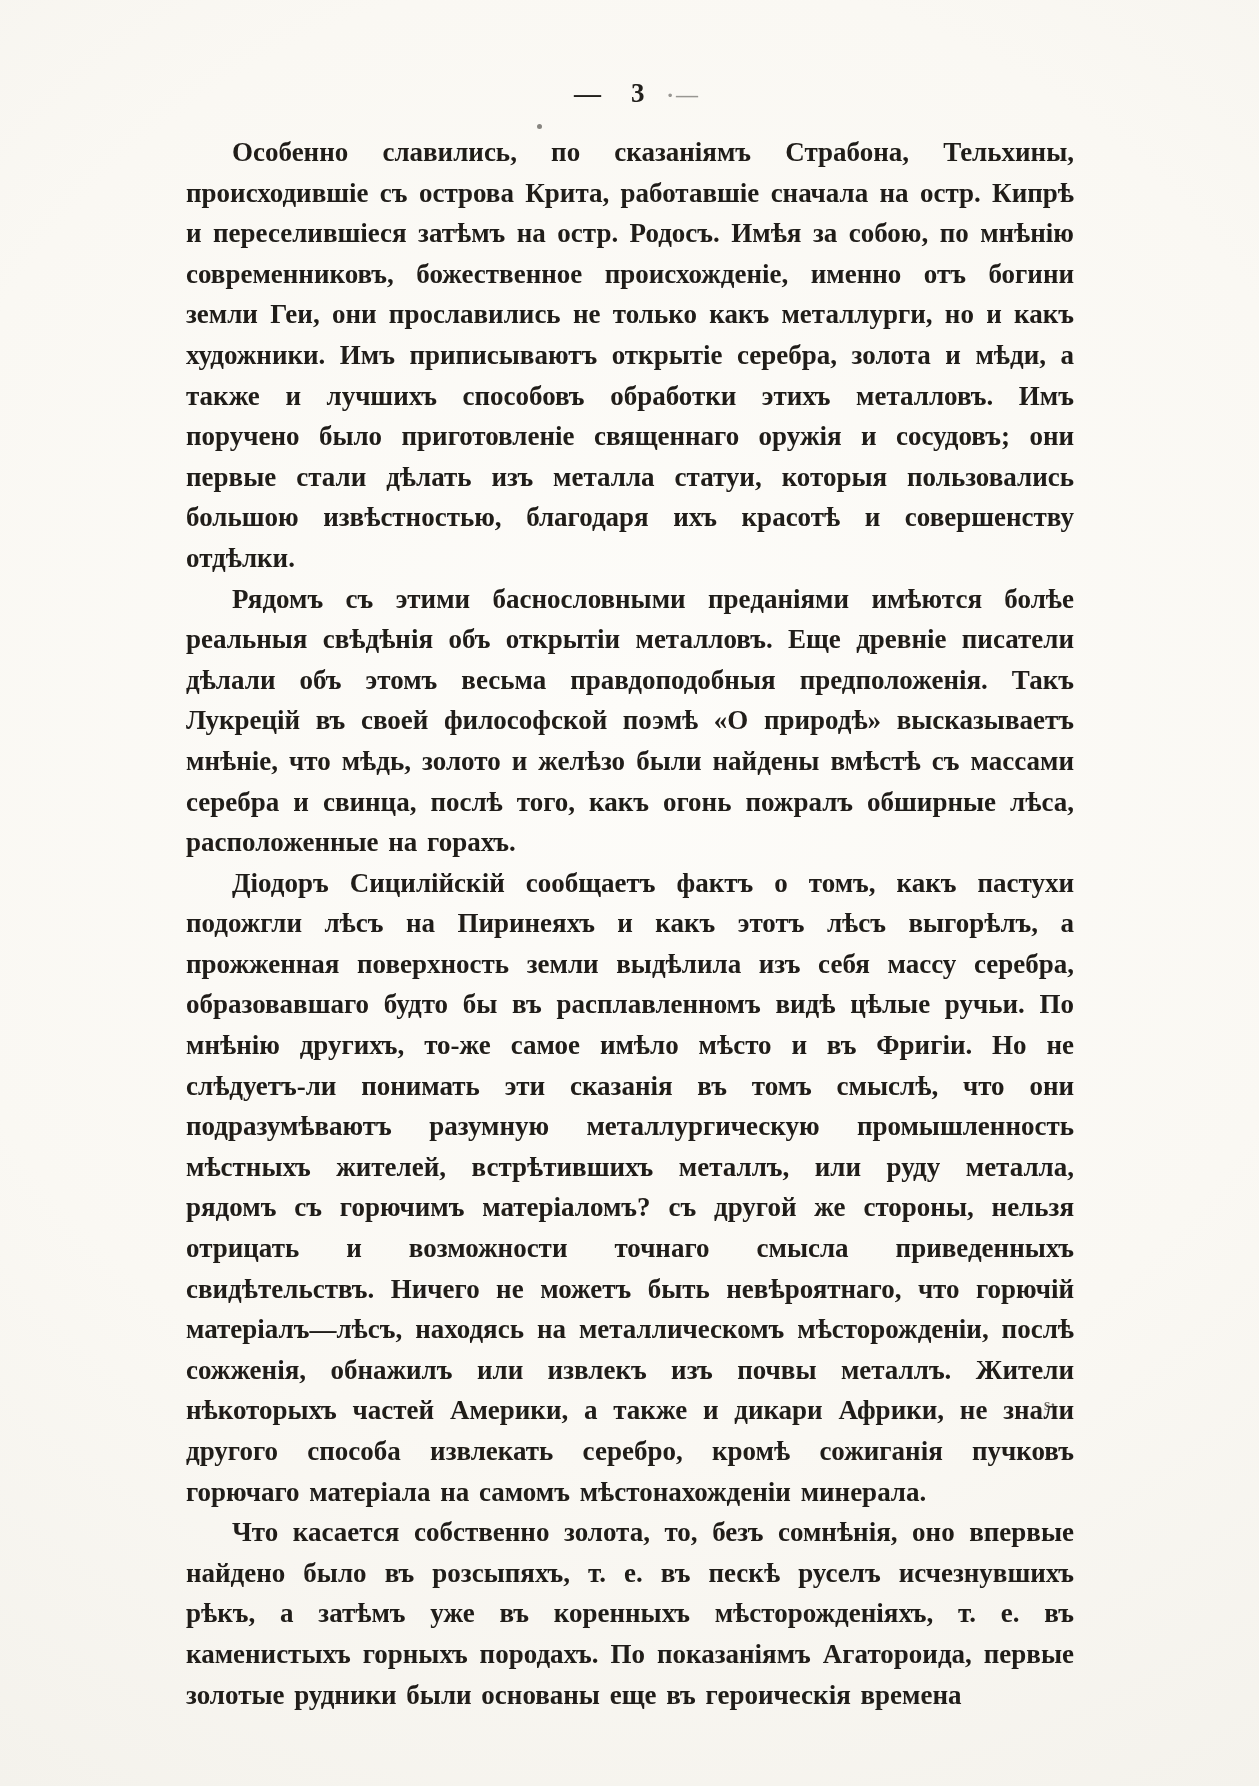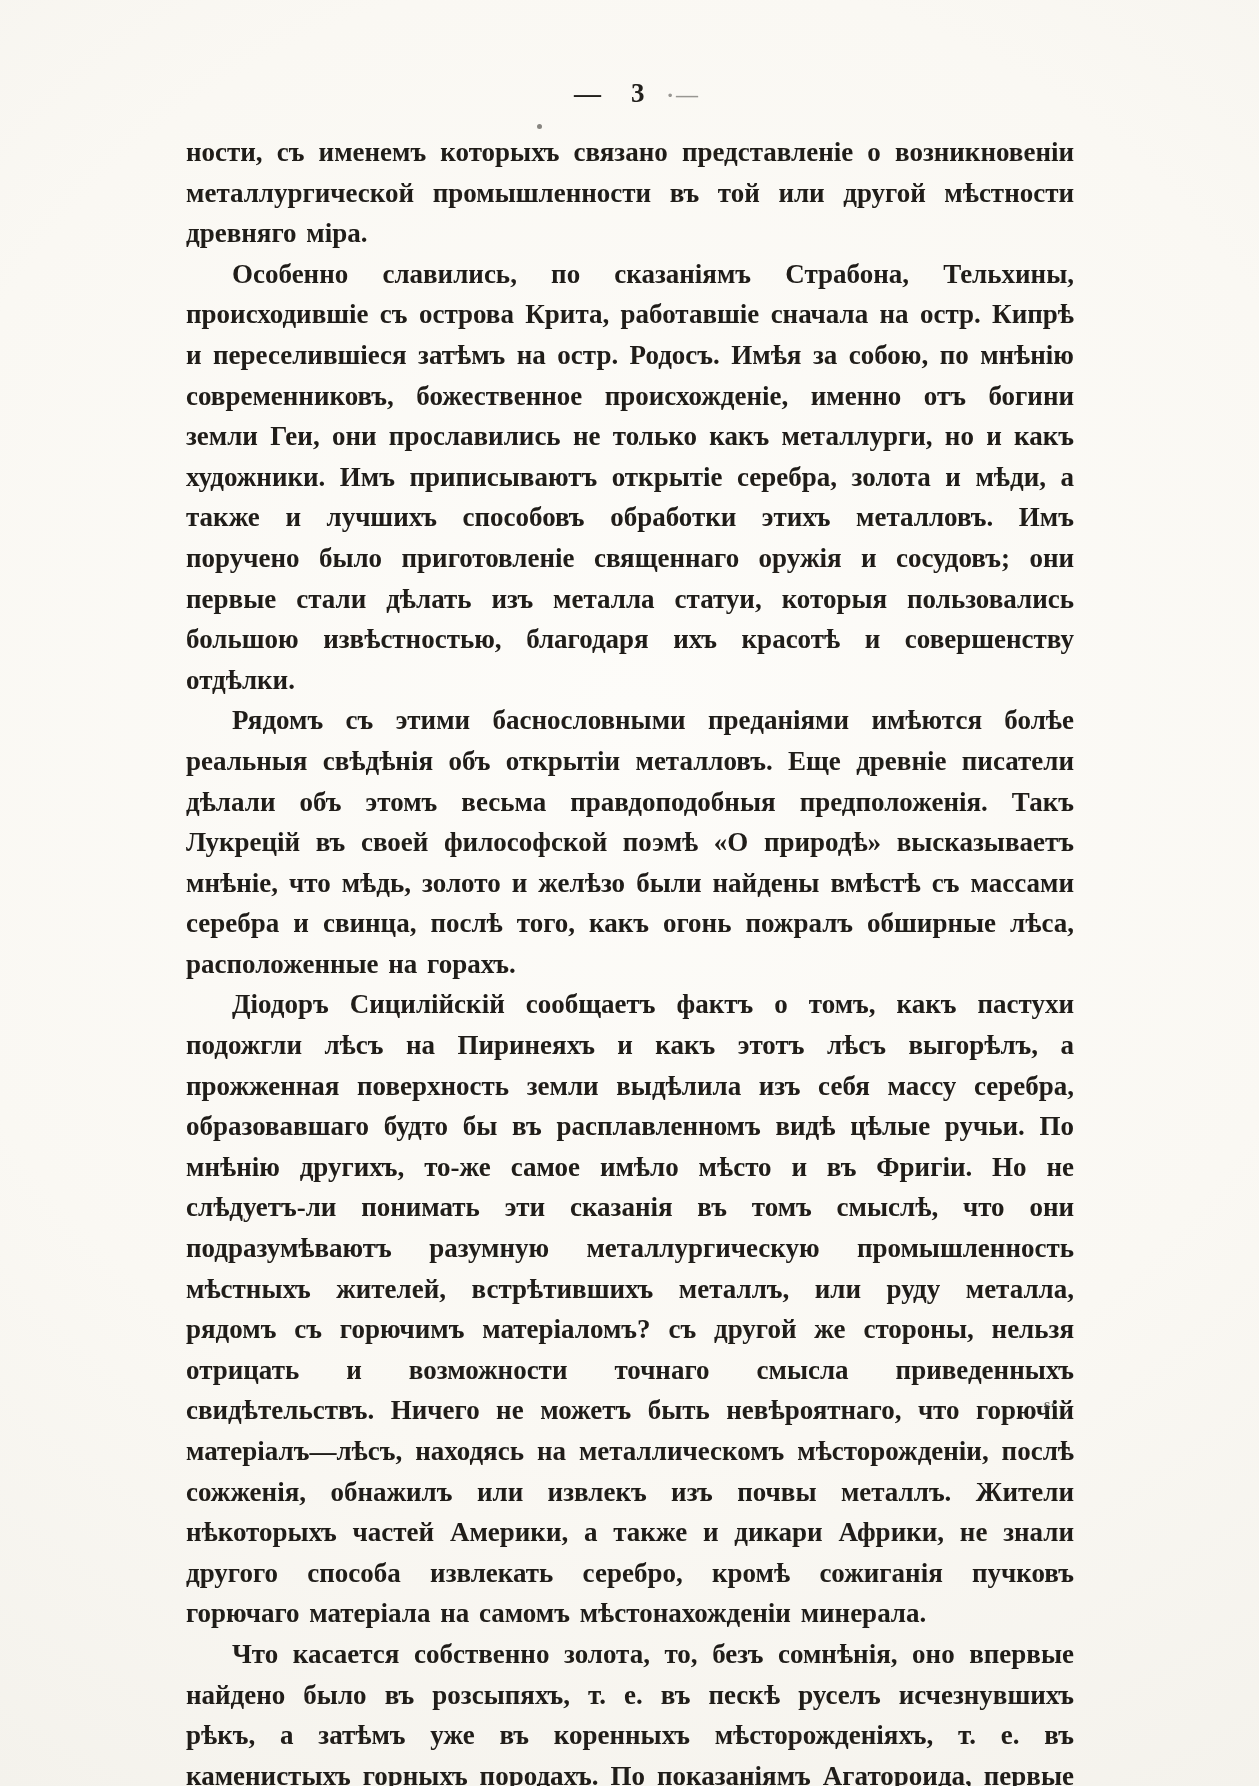--- a/index.html
+++ b/index.html
@@ -86,21 +86,20 @@
 
 <div class="scan-page">
 
   <div class="page-header">
     <span class="dash-left">—</span><span class="page-number">3</span><span class="dash-right">·—</span>
   </div>
 
   <div class="header-speck"></div>
 
   <div class="text-block">
-    <p class="continuation">ности, съ именемъ которыхъ связано представленіе о возникновеніи металлургической промышленности въ той или другой мѣстности древняго міра.</p>
     <p>Особенно славились, по сказаніямъ Страбона, Тельхины, происходившіе съ острова Крита, работавшіе сначала на остр. Кипрѣ и переселившіеся затѣмъ на остр. Родосъ. Имѣя за собою, по мнѣнію современниковъ, божественное происхожденіе, именно отъ богини земли Геи, они прославились не только какъ металлурги, но и какъ художники. Имъ приписываютъ открытіе серебра, золота и мѣди, а также и лучшихъ способовъ обработки этихъ металловъ. Имъ поручено было приготовленіе священнаго оружія и сосудовъ; они первые стали дѣлать изъ металла статуи, которыя пользовались большою извѣстностью, благодаря ихъ красотѣ и совершенству отдѣлки.</p>
     <p>Рядомъ съ этими баснословными преданіями имѣются болѣе реальныя свѣдѣнія объ открытіи металловъ. Еще древніе писатели дѣлали объ этомъ весьма правдоподобныя предположенія. Такъ Лукрецій въ своей философской поэмѣ «О природѣ» высказываетъ мнѣніе, что мѣдь, золото и желѣзо были найдены вмѣстѣ съ массами серебра и свинца, послѣ того, какъ огонь пожралъ обширные лѣса, расположенные на горахъ.</p>
     <p>Діодоръ Сицилійскій сообщаетъ фактъ о томъ, какъ пастухи подожгли лѣсъ на Пиринеяхъ и какъ этотъ лѣсъ выгорѣлъ, а прожженная поверхность земли выдѣлила изъ себя массу серебра, образовавшаго будто бы въ расплавленномъ видѣ цѣлые ручьи. По мнѣнію другихъ, то-же самое имѣло мѣсто и въ Фригіи. Но не слѣдуетъ-ли понимать эти сказанія въ томъ смыслѣ, что они подразумѣваютъ разумную металлургическую промышленность мѣстныхъ жителей, встрѣтившихъ металлъ, или руду металла, рядомъ съ горючимъ матеріаломъ? съ другой же стороны, нельзя отрицать и возможности точнаго смысла приведенныхъ свидѣтельствъ. Ничего не можетъ быть невѣроятнаго, что горючій матеріалъ—лѣсъ, находясь на металлическомъ мѣсторожденіи, послѣ сожженія, обнажилъ или извлекъ изъ почвы металлъ. Жители нѣкоторыхъ частей Америки, а также и дикари Африки, не знали другого способа извлекать серебро, кромѣ сожиганія пучковъ горючаго матеріала на самомъ мѣстонахожденіи минерала.</p>
     <p>Что касается собственно золота, то, безъ сомнѣнія, оно впервые найдено было въ розсыпяхъ, т. е. въ пескѣ руселъ исчезнувшихъ рѣкъ, а затѣмъ уже въ коренныхъ мѣсторожденіяхъ, т. е. въ каменистыхъ горныхъ породахъ. По показаніямъ Агатороида, первые золотые рудники были основаны еще въ героическія времена</p>
   </div>
 
   <div class="stray-mark">ѕ·</div>
 
 </div>
 

